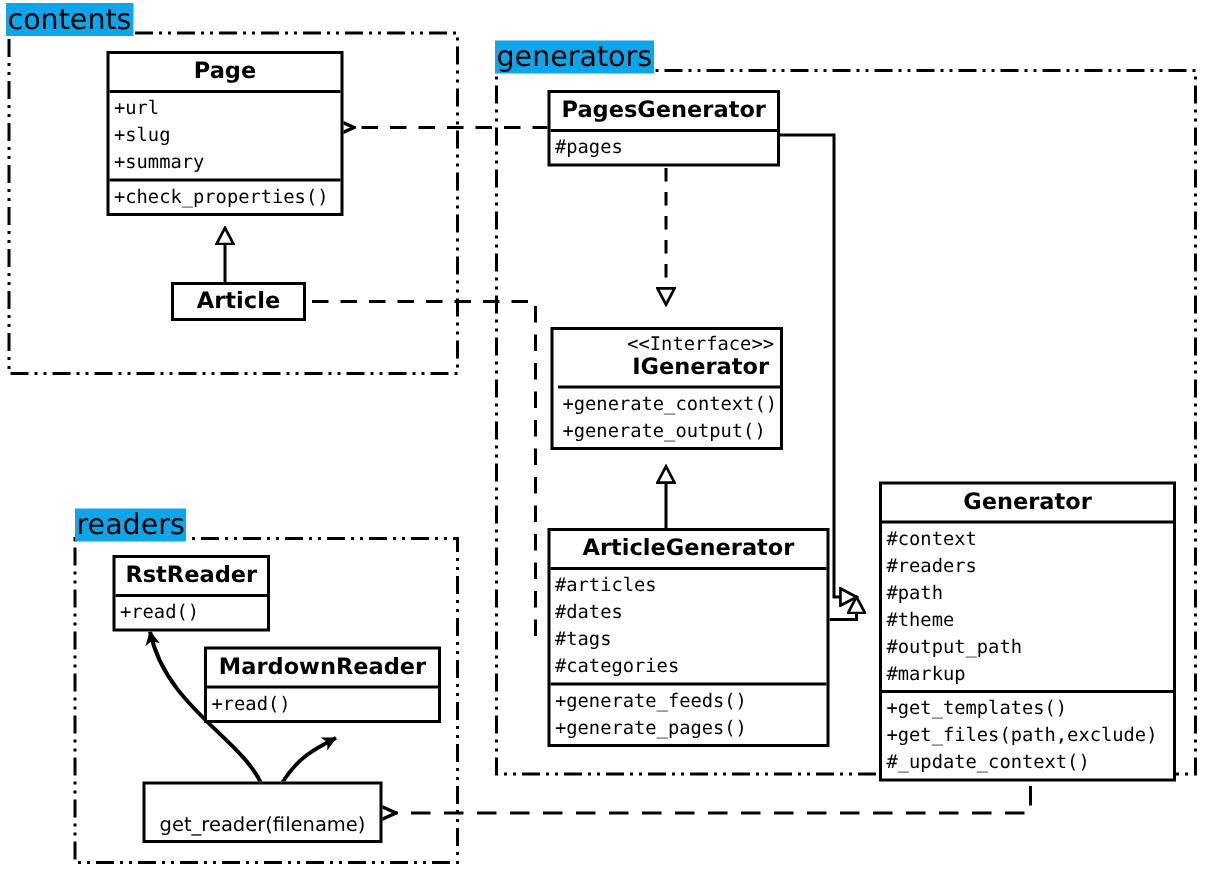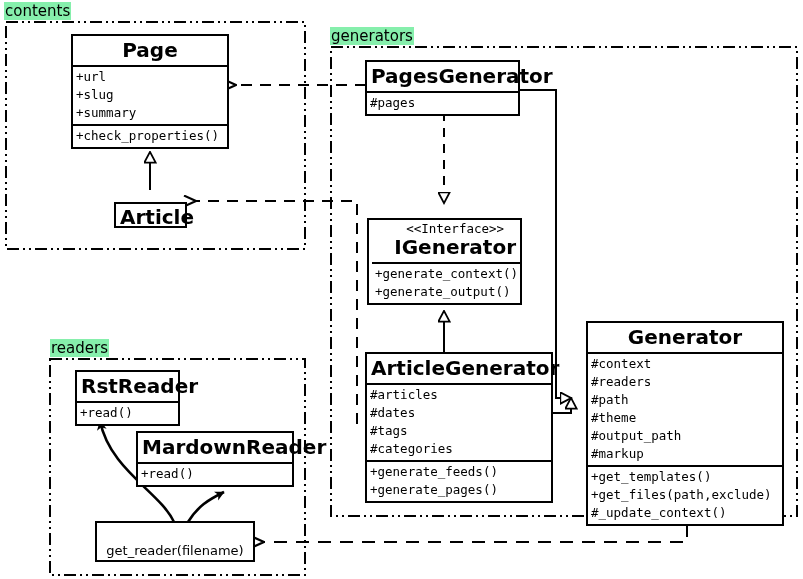--- a/index.html
+++ b/index.html
@@ -28,21 +28,21 @@
     position: absolute;
     box-sizing: border-box;
     border: 2px solid #000000;
     background: #ffffff;
     display: flex;
     flex-direction: column;
   }
   .uml-name {
     font-family: "DejaVu Sans", sans-serif;
     font-weight: bold;
-    font-size: 20px;
+    font-size: 15px;
     text-align: center;
     color: #000000;
     padding: 3px 4px 4px 4px;
     line-height: 1.12;
     white-space: nowrap;
   }
   .uml-stereotype {
     font-family: "DejaVu Sans Mono", monospace;
     font-weight: normal;
     font-size: 12.5px;
@@ -72,24 +72,24 @@
     display: flex;
     align-items: center;
     justify-content: center;
     height: 100%;
     margin-top: 18px;
   }
   
   .pkg-label {
     position: absolute;
     font-family: "DejaVu Sans", sans-serif;
-    font-size: 15px;
-    color: #000000;
-    white-space: nowrap;
-    background: #86efac;
+    font-size: 19px;
+    color: #000000;
+    white-space: nowrap;
+    background: #0ea5e9;
     padding: 0 1px;
   }
 </style>
 </head>
 <body>
 
 <div id="canvas">
 
   <svg class="layer" viewBox="0 0 803 579" xmlns="http://www.w3.org/2000/svg">
 
@@ -170,21 +170,21 @@
     <div class="uml-compartment">
       <div class="uml-member">+url</div>
       <div class="uml-member">+slug</div>
       <div class="uml-member">+summary</div>
     </div>
     <div class="uml-compartment">
       <div class="uml-member">+check_properties()</div>
     </div>
   </div>
 
-  <div class="uml-box" style="left:114px; top:202px; width:73px; height:26px;">
+  <div class="uml-box" style="left:114px; top:188px; width:90px; height:26px;">
     <div class="uml-name" style="padding:2px 4px;">Article</div>
   </div>
 
   <div class="uml-box" style="left:365px; top:60px; width:155px;">
     <div class="uml-name">PagesGenerator</div>
     <div class="uml-compartment">
       <div class="uml-member">#pages</div>
     </div>
   </div>
 

